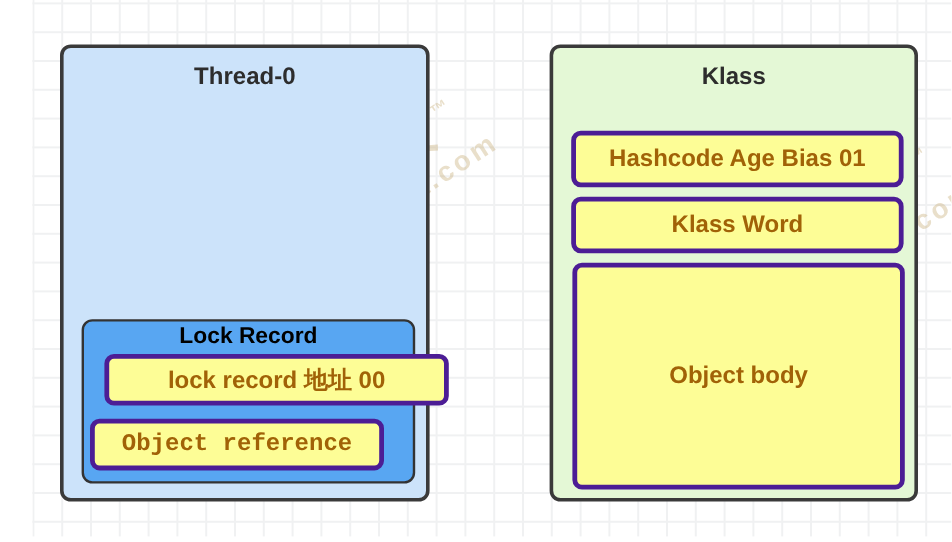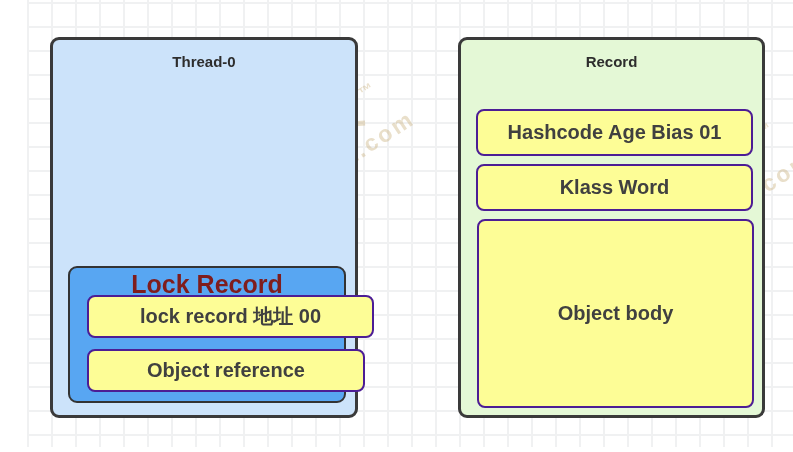--- a/index.html
+++ b/index.html
@@ -58,47 +58,47 @@
     left:50px; top:37px; width:308px; height:381px;
     background:#cce3fa;
   }
   .object-node {
     left:458px; top:37px; width:307px; height:381px;
     background:#e4f8d6;
   }
   .node-title {
     position:absolute; top:13px; left:0; right:0;
     text-align:center;
-    font-size:15px; font-weight:bold; color:#2d2d2d;
+    font-size:20px; font-weight:bold; color:#2d2d2d;
   }
 
   .lock-record {
     position:absolute;
     left:15px; top:226px; width:278px; height:137px;
     background:#58a6f2;
     border:2px solid #333333;
     border-radius:9px;
   }
   .lr-title {
     position:absolute; top:2px; left:0; right:0;
     text-align:center;
-    font-size:25px; font-weight:bold; color:#7f1d1d;
+    font-size:19px; font-weight:bold; color:#000000;
   }
 
   .cell {
     position:absolute;
     background:#fdfd96;
-    border:2px solid #4c1d95;
+    border:4px solid #4c1d95;
     border-radius:8px;
     display:flex; align-items:center; justify-content:center;
-    font-size:20px; font-weight:bold; color:#404040;
+    font-size:20px; font-weight:bold; color:#a16207;
     white-space:nowrap;
   }
   .lr-cell-1 { left:17px; top:27px; width:287px; height:43px; }
-  .lr-cell-2 { left:17px; top:81px; width:278px; height:43px; }
+  .lr-cell-2 { left:5px; top:81px; width:245px; height:43px;font-family:Liberation Mono, monospace; }
 
   .obj-cell-1 { left:15px; top:69px;  width:277px; height:47px; }
   .obj-cell-2 { left:15px; top:124px; width:277px; height:47px; }
   .obj-cell-3 { left:16px; top:179px; width:277px; height:189px; }
 </style>
 </head>
 <body>
 
 <div class="stage">
 
@@ -140,21 +140,21 @@
         <span>lock record 地址 00</span>
       </div>
 
       <div class="cell lr-cell-2">
         <span>Object reference</span>
       </div>
     </div>
   </div>
 
   <div class="node object-node">
-    <div class="node-title">Record</div>
+    <div class="node-title">Klass</div>
 
     <div class="cell obj-cell-1">
       <span>Hashcode Age Bias 01</span>
     </div>
 
     <div class="cell obj-cell-2">
       <span>Klass Word</span>
     </div>
 
     <div class="cell obj-cell-3">

